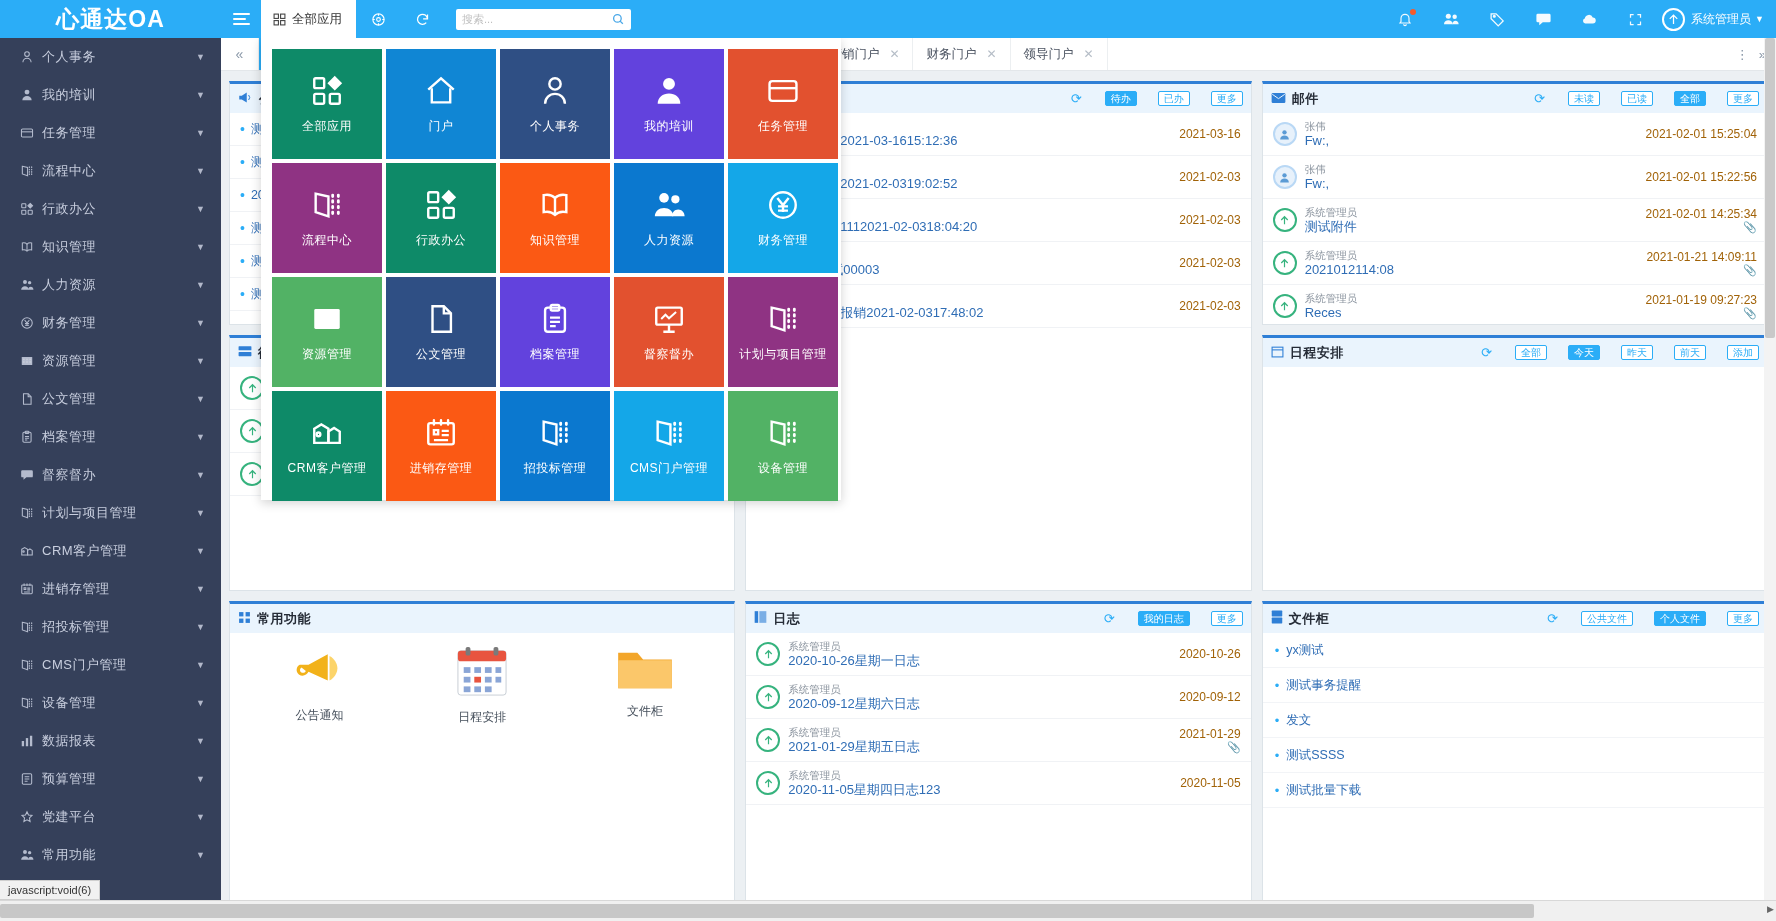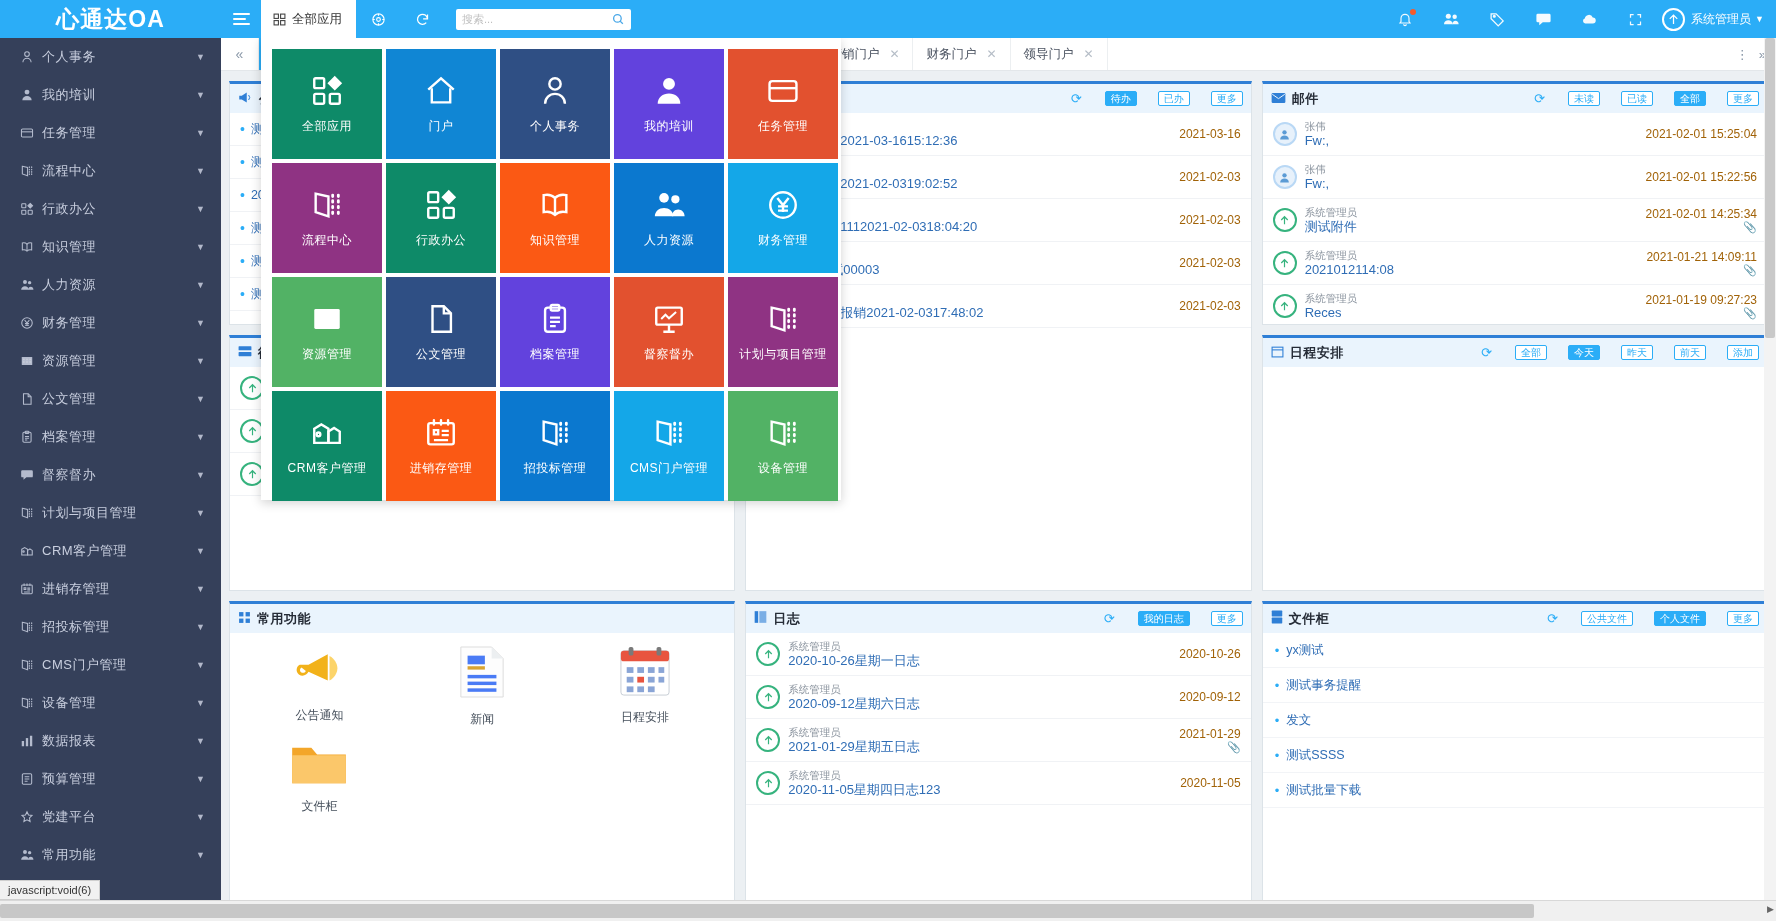--- a/index.html
+++ b/index.html
@@ -713,32 +713,20 @@
           </div>
           <div class="card-body">
             <div class="fngrid" id="fn-grid">
                 <div class="fncell">
                   <span><svg width="56" height="50" viewBox="0 0 64 56">
                       <path d="M10 22c-4 2-5 8-1 11s9 1 11-3l22 10V10L20 22z" fill="#f2b21a"></path>
                       <path d="M12 25c-2 1-2.5 4-.5 5.5s4.5.5 5.5-1.5z" fill="#fff"></path>
                       <path d="M44 12v28c6-3 9-9 9-14s-3-11-9-14z" fill="#fcd46a"></path>
                     </svg></span>
                   <span class="fnlabel">公告通知</span>
-                </div>
-                <div class="fncell">
-                  <span><svg width="50" height="54" viewBox="0 0 52 56">
-                      <path d="M4 2h32l12 12v40H4z" fill="#fdfdfd" stroke="#dcdcdc"></path>
-                      <path d="M36 2l12 12H36z" fill="#eceff1"></path>
-                      <rect x="11" y="11" width="18" height="9" fill="#4a7bf5"></rect>
-                      <rect x="11" y="22" width="18" height="3.5" fill="#d9a431"></rect>
-                      <rect x="11" y="31" width="30" height="3.6" fill="#4a7bf5"></rect>
-                      <rect x="11" y="38" width="30" height="3.6" fill="#4a7bf5"></rect>
-                      <rect x="11" y="45" width="30" height="3.6" fill="#4a7bf5"></rect>
-                    </svg></span>
-                  <span class="fnlabel">新闻</span>
                 </div>
                 <div class="fncell">
                   <span><svg width="52" height="52" viewBox="0 0 54 54">
                       <rect x="2" y="6" width="50" height="46" rx="3" fill="#fff" stroke="#c7cdd4"></rect>
                       <rect x="2" y="6" width="50" height="11" rx="3" fill="#e8543f"></rect>
                       <rect x="10" y="2" width="5" height="9" rx="2" fill="#7a7a7a"></rect>
                       <rect x="39" y="2" width="5" height="9" rx="2" fill="#7a7a7a"></rect>
                       <g fill="#8aa5d6">
                         <rect x="8" y="23" width="7" height="6"></rect>
                         <rect x="19" y="23" width="7" height="6"></rect>

